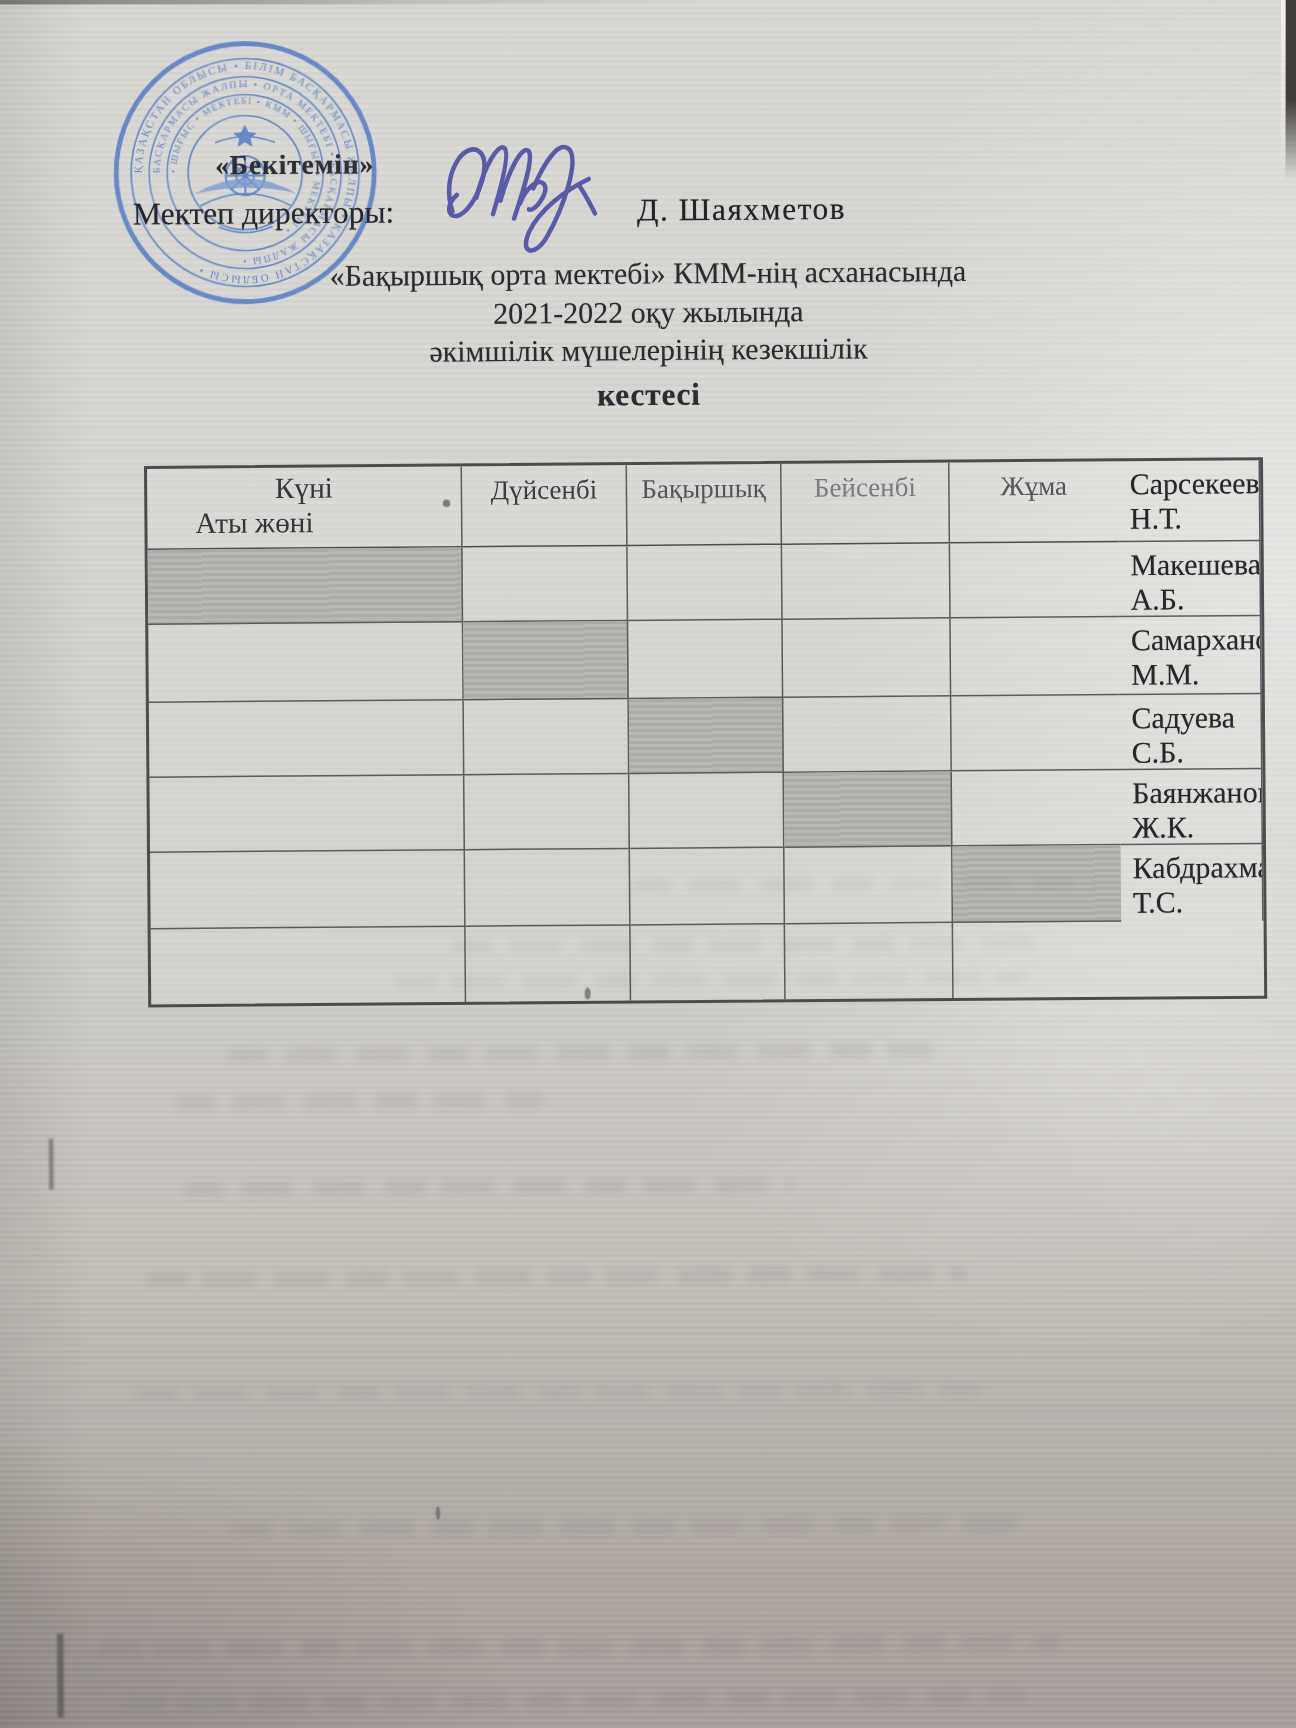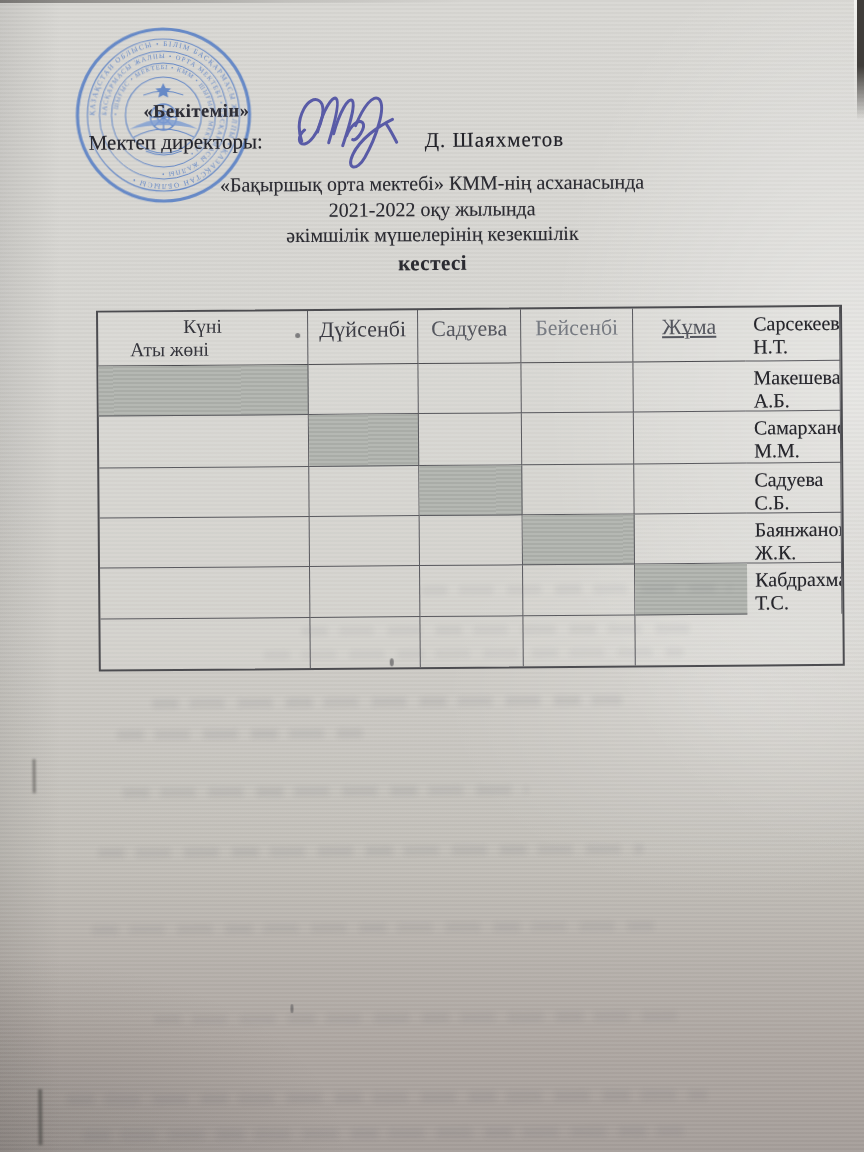--- a/index.html
+++ b/index.html
@@ -41,27 +41,27 @@
   .title-block{position:absolute;left:60px;top:171px;width:748px;text-align:center;
     line-height:25.5px;font-size:20px;color:#2b2b31;text-shadow:0 0 0.7px rgba(40,40,55,0.35);}
   .title-line4{font-weight:bold;font-size:21px;margin-top:3px;letter-spacing:0.5px;}
   
   .duty-table{position:absolute;left:97px;top:308px;display:grid;
     grid-template-columns:210px 110px 103px 112px 112px 95px;
     grid-template-rows:54px 50px 52px 50px 50px 51px 50px;
     border:2px solid #4c4c50;background:rgba(226,226,222,0.25);}
   .cell{border-right:1px solid #5a5a5f;border-bottom:1px solid #5a5a5f;
     box-sizing:border-box;overflow:hidden;}
-  .cell.last-col{border-right:none;text-decoration:underline;}
+  .cell.last-col{border-right:none;}
   .cell.last-row{border-bottom:none;}
   .cell.hdr{border-bottom:1.6px solid #4c4c50;}
   .corner-cell{display:flex;flex-direction:column;font-size:19.5px;color:#35353c;}
   .corner-top{text-align:center;padding-top:4px;}
   .corner-bottom{padding-left:32px;margin-top:1px;}
-  .day-hdr{font-size:22px;text-align:center;padding-top:6px;color:#3c3c44;}
+  .day-hdr{font-size:18px;text-align:center;padding-top:6px;color:#3c3c44;}
   .day-hdr.faint{color:#777b82;text-shadow:none;text-align:center;}
   .day-hdr.semi{color:#54565e;}
   .name-cell{font-size:20px;padding:5px 0 0 8px;color:#26262b;
     text-shadow:0 0 0.7px rgba(35,35,50,0.4);}
   .day-cell{position:relative;}
   .day-cell.shaded{background-color:#b2b5b0;
     background-image:repeating-linear-gradient(180deg, rgba(0,0,0,0.05) 0 2px, rgba(255,255,255,0.04) 2px 4px);}
   
   .smudge{position:absolute;height:9px;border-radius:3px;filter:blur(2.6px);opacity:0.16;
     background-image:repeating-linear-gradient(90deg,
@@ -141,21 +141,21 @@
       <div class="title-line4">кестесі</div>
     </div>
 
     <div class="duty-table">
 
       <div class="cell hdr corner-cell">
         <span class="corner-top">Күні</span>
         <span class="corner-bottom">Аты жөні</span>
       </div>
       <div class="cell hdr day-hdr">Дүйсенбі</div>
-      <div class="cell hdr day-hdr semi">Садуева</div>
+      <div class="cell hdr day-hdr semi">Бақыршық</div>
       <div class="cell hdr day-hdr faint">Бейсенбі</div>
       <div class="cell hdr day-hdr semi last-col">Жұма</div>
 
       <div class="cell name-cell">Сарсекеев Н.Т.</div>
       <div class="cell day-cell shaded"></div>
       <div class="cell day-cell"></div>
       <div class="cell day-cell"></div>
       <div class="cell day-cell"></div>
       <div class="cell day-cell last-col"></div>
 

